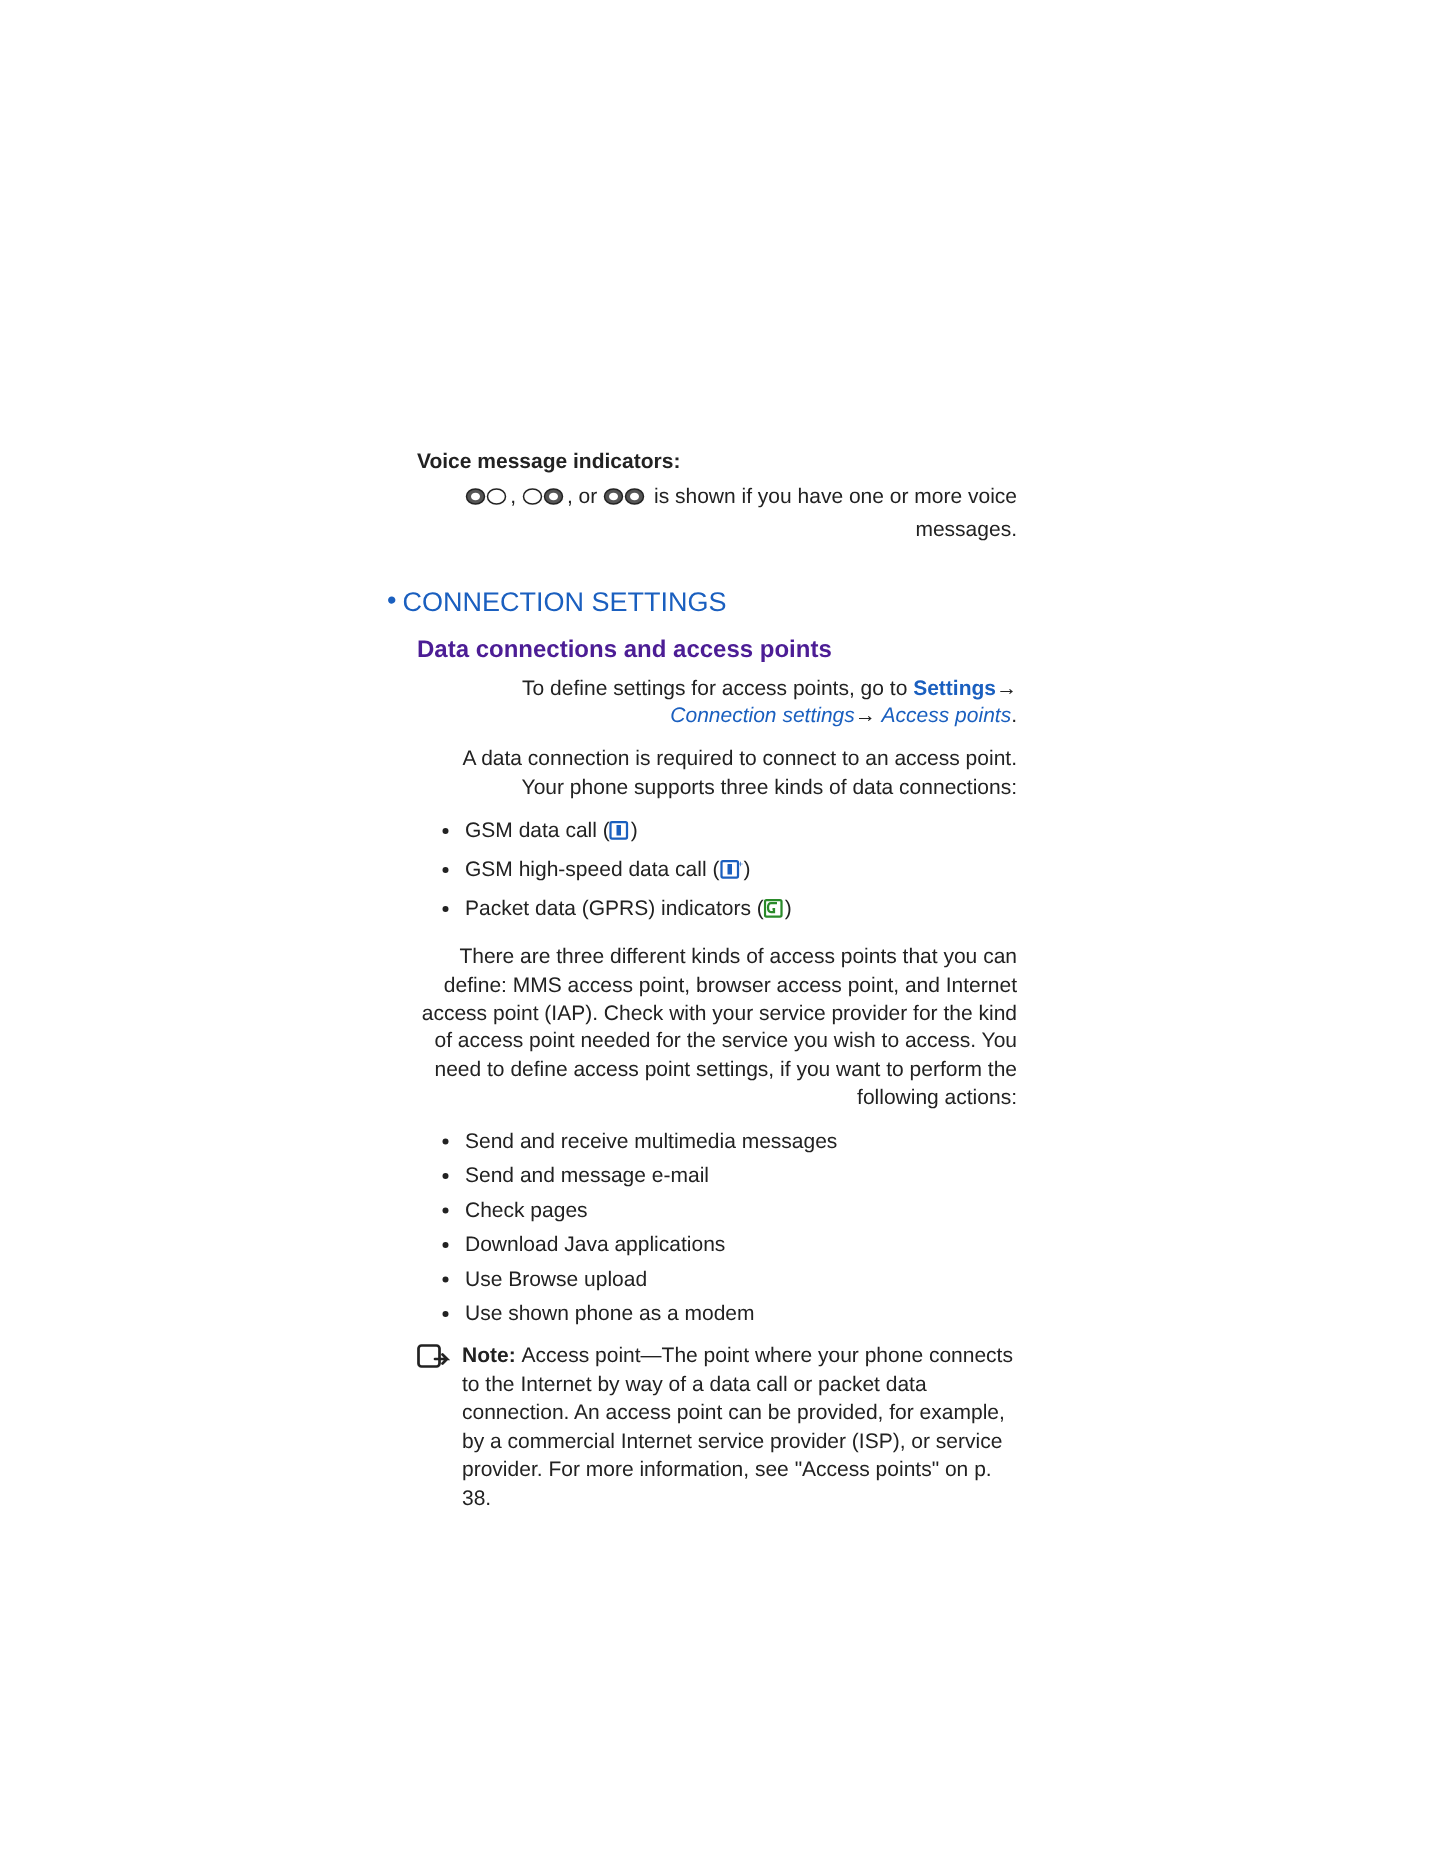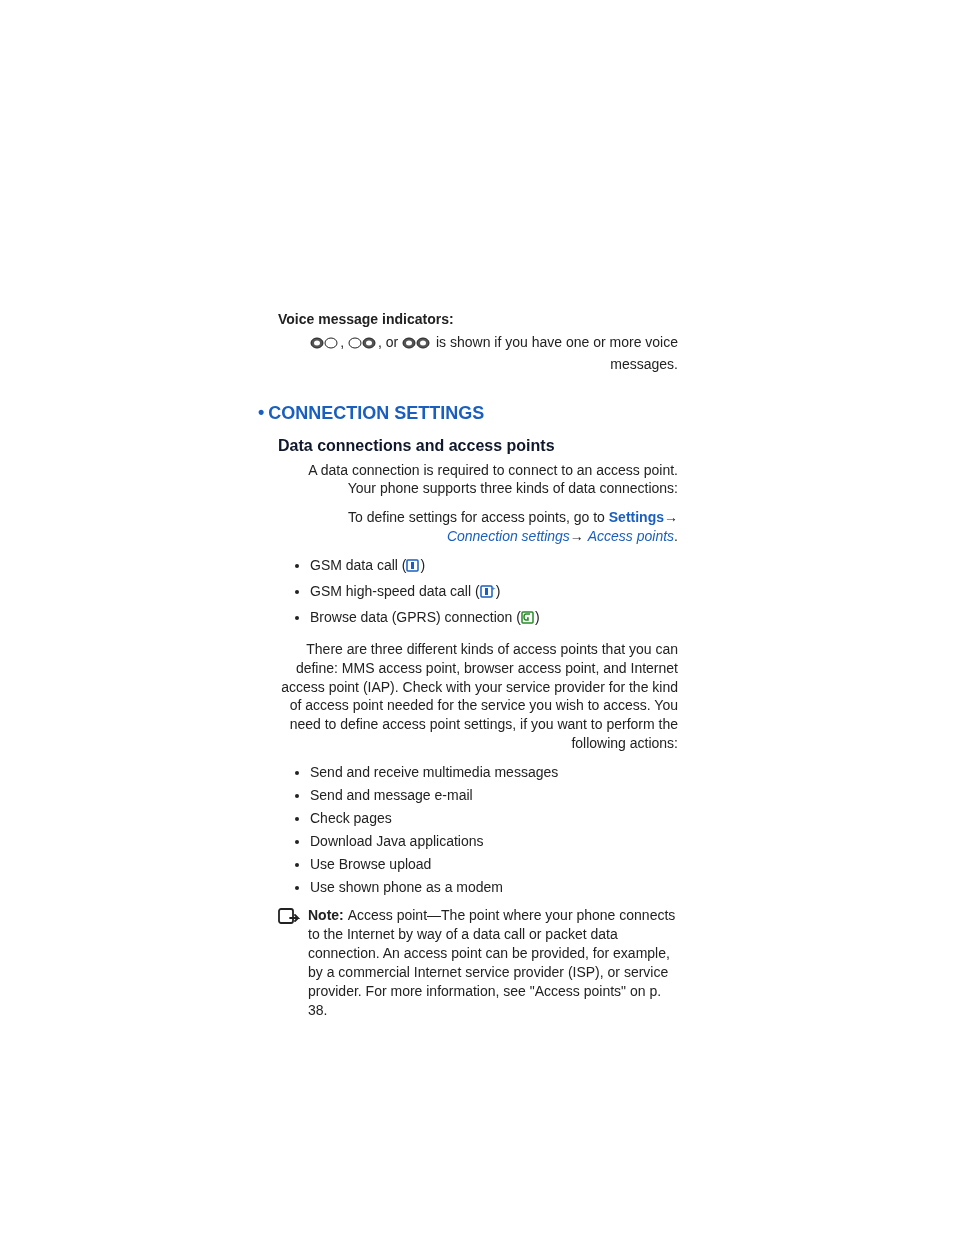--- a/index.html
+++ b/index.html
@@ -7,43 +7,43 @@
     padding: 0;
     font-family: Arial, Helvetica, sans-serif;
     background: #ffffff;
     width: 954px;
     height: 1235px;
     position: relative;
   }
   .page {
     position: absolute;
     left: 278px;
-    top: 310px;
+    top: 298px;
     width: 400px;
     color: #222;
     font-size: 14px;
     line-height: 1.35;
   }
   .bold { font-weight: bold; }
   .section-heading {
     color: #1a5fbf;
-    font-weight: bold;
+    font-weight: normal;
     font-size: 18px;
     margin-top: 26px;
     margin-bottom: 4px;
   }
   .section-dot {
     color: #1a5fbf;
     font-size: 18px;
     margin-left: -20px;
     padding-right: 4px;
     vertical-align: 1px;
   }
   .sub-heading {
-    color: #0f172a;
+    color: #4c1d95;
     font-weight: bold;
     font-size: 16px;
     margin-top: 10px;
     margin-bottom: 2px;
   }
   .para { margin: 4px 0 10px 0; text-align: right; }
   ul {
     list-style: disc;
     padding-left: 20px;
     margin: 6px 0 10px 0;
@@ -98,43 +98,43 @@
         </svg>
     </span><span> is shown if you have one or more voice messages.</span>
   </div>
 
   <div class="section-heading">
     <span class="section-dot">•</span><span>CONNECTION SETTINGS</span>
   </div>
 
   <div class="sub-heading">Data connections and access points</div>
 
-  <div class="para">A data connection is required to connect to an access point. Your phone supports three kinds of data connections:</div>
-
   <div class="para">
     <span>To define settings for access points, go to </span><span class="link-blue">Settings</span><span class="arrow">→ </span><span class="link-blue-it">Connection settings</span><span class="arrow">→</span>
     <span class="link-blue-it">Access points</span><span>.</span>
   </div>
+
+  <div class="para">A data connection is required to connect to an access point. Your phone supports three kinds of data connections:</div>
 
   <ul>
     <li>
       <span>GSM data call (</span><span class="mini-icon"><svg width="14" height="14">
             <rect x="1" y="1" width="11" height="11" rx="1" fill="#fff" stroke="#1a5fbf" stroke-width="1.5"></rect>
             <rect x="5" y="3" width="3" height="7" fill="#1a5fbf"></rect>
           </svg></span><span>)</span>
     </li>
     <li>
       <span>GSM high-speed data call (</span><span class="mini-icon"><svg width="16" height="14">
             <rect x="1" y="1" width="11" height="11" rx="1" fill="#fff" stroke="#1a5fbf" stroke-width="1.5"></rect>
             <rect x="5" y="3" width="3" height="7" fill="#1a5fbf"></rect>
             <text x="12" y="5" font-size="6" fill="#1a5fbf">+</text>
           </svg></span><span>)</span>
     </li>
     <li>
-      <span>Browse data (GPRS) connection (</span><span class="mini-icon"><svg width="14" height="14">
+      <span>Packet data (GPRS) indicators (</span><span class="mini-icon"><svg width="14" height="14">
             <rect x="1" y="1" width="11" height="11" rx="1" fill="#fff" stroke="#2a8a2a" stroke-width="1.5"></rect>
             <path d="M9 3 H5 Q3 3 3 6 Q3 9 5 9 H7 V7 H6" fill="none" stroke="#2a8a2a" stroke-width="1.5"></path>
           </svg></span><span>)</span>
     </li>
   </ul>
 
   <div class="para">There are three different kinds of access points that you can define: MMS access point, browser access point, and Internet access point (IAP). Check with your service provider for the kind of access point needed for the service you wish to access. You need to define access point settings, if you want to perform the following actions:</div>
 
   <ul>
     <li>Send and receive multimedia messages</li>

